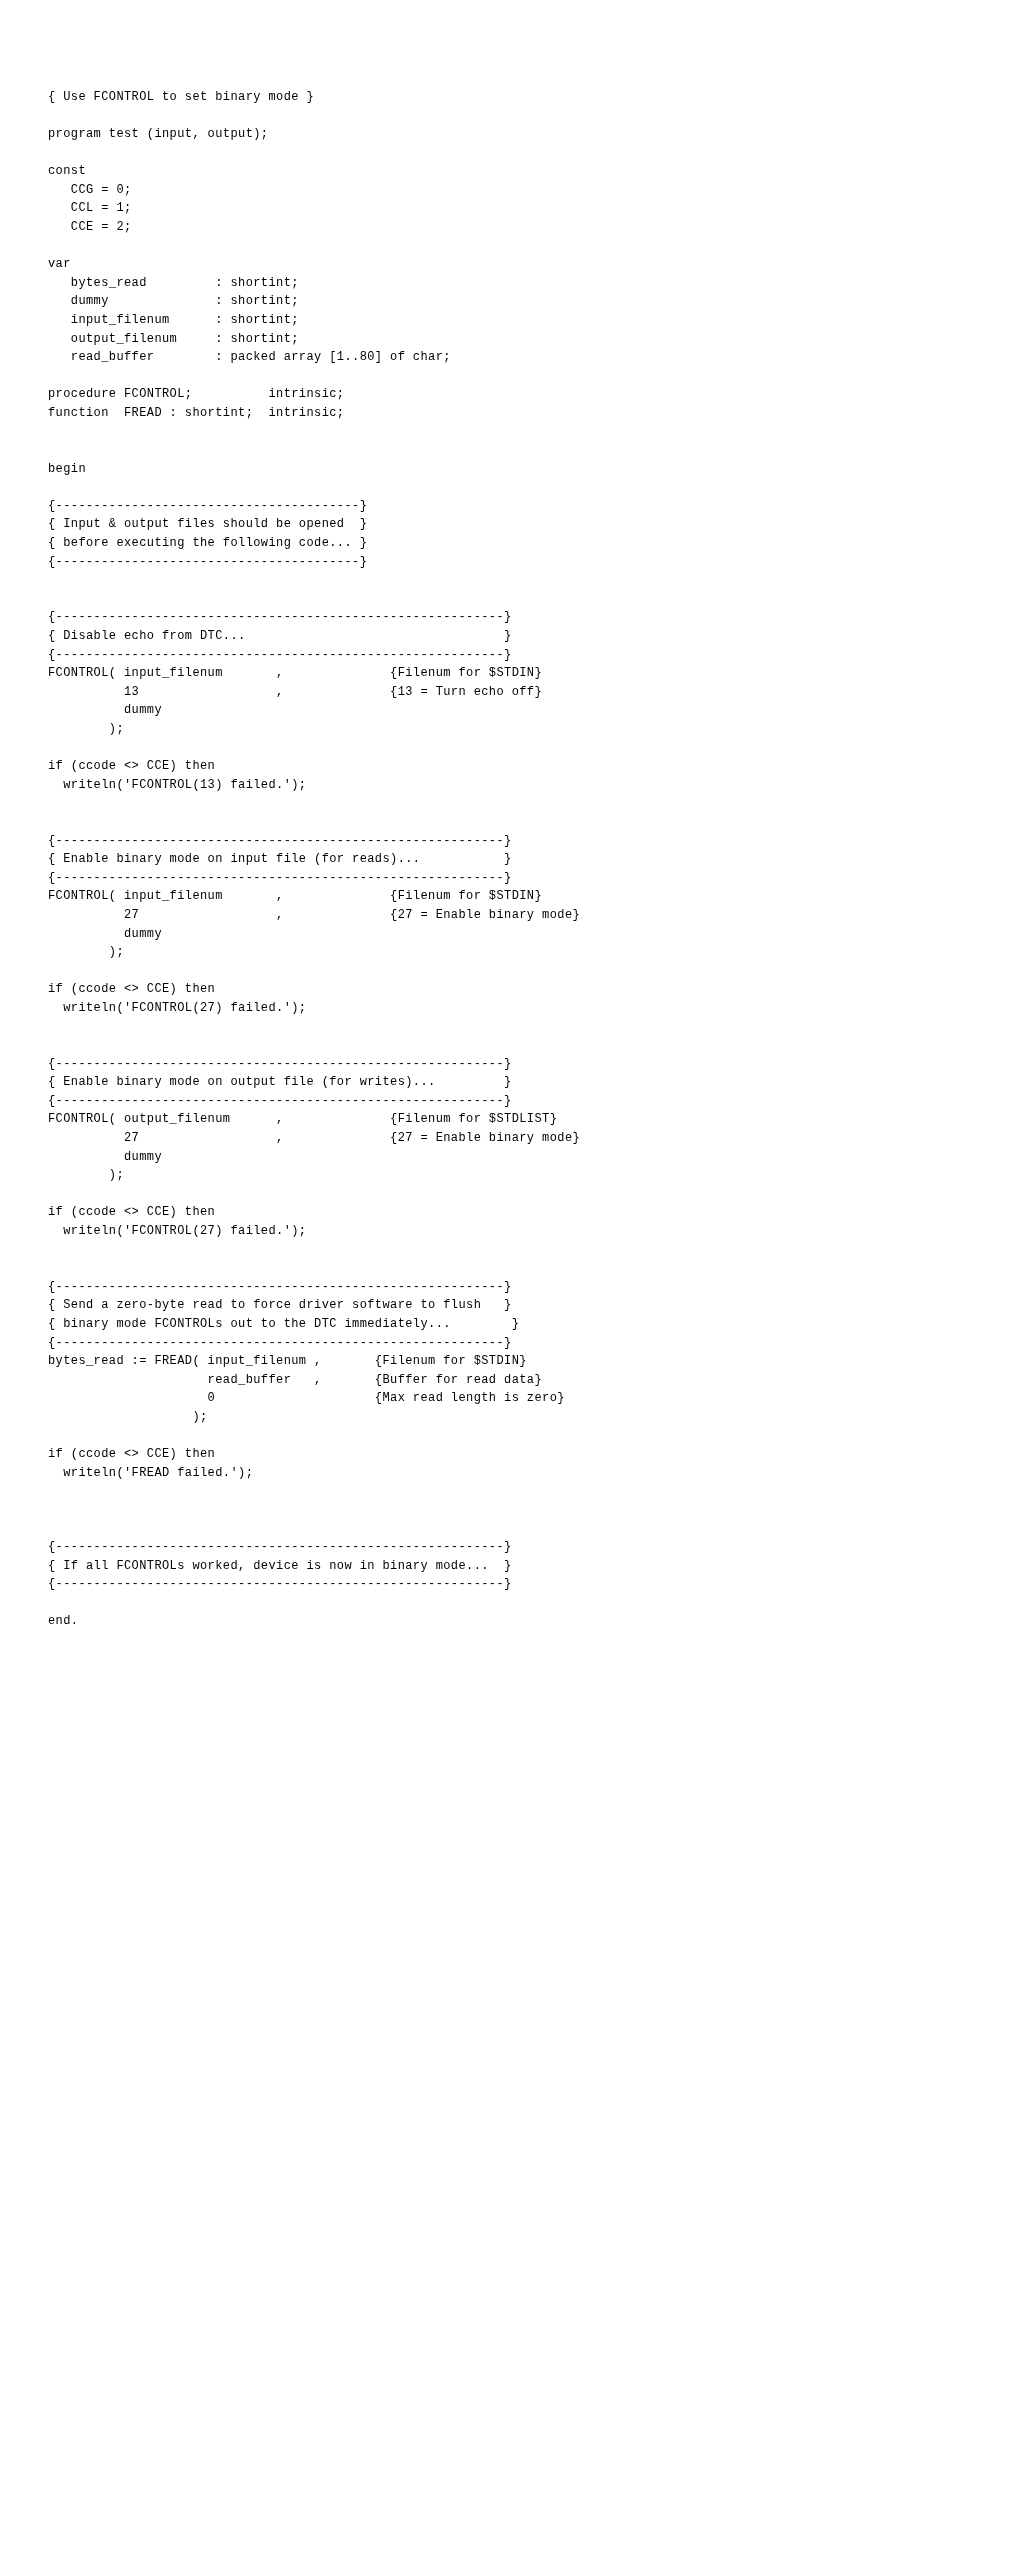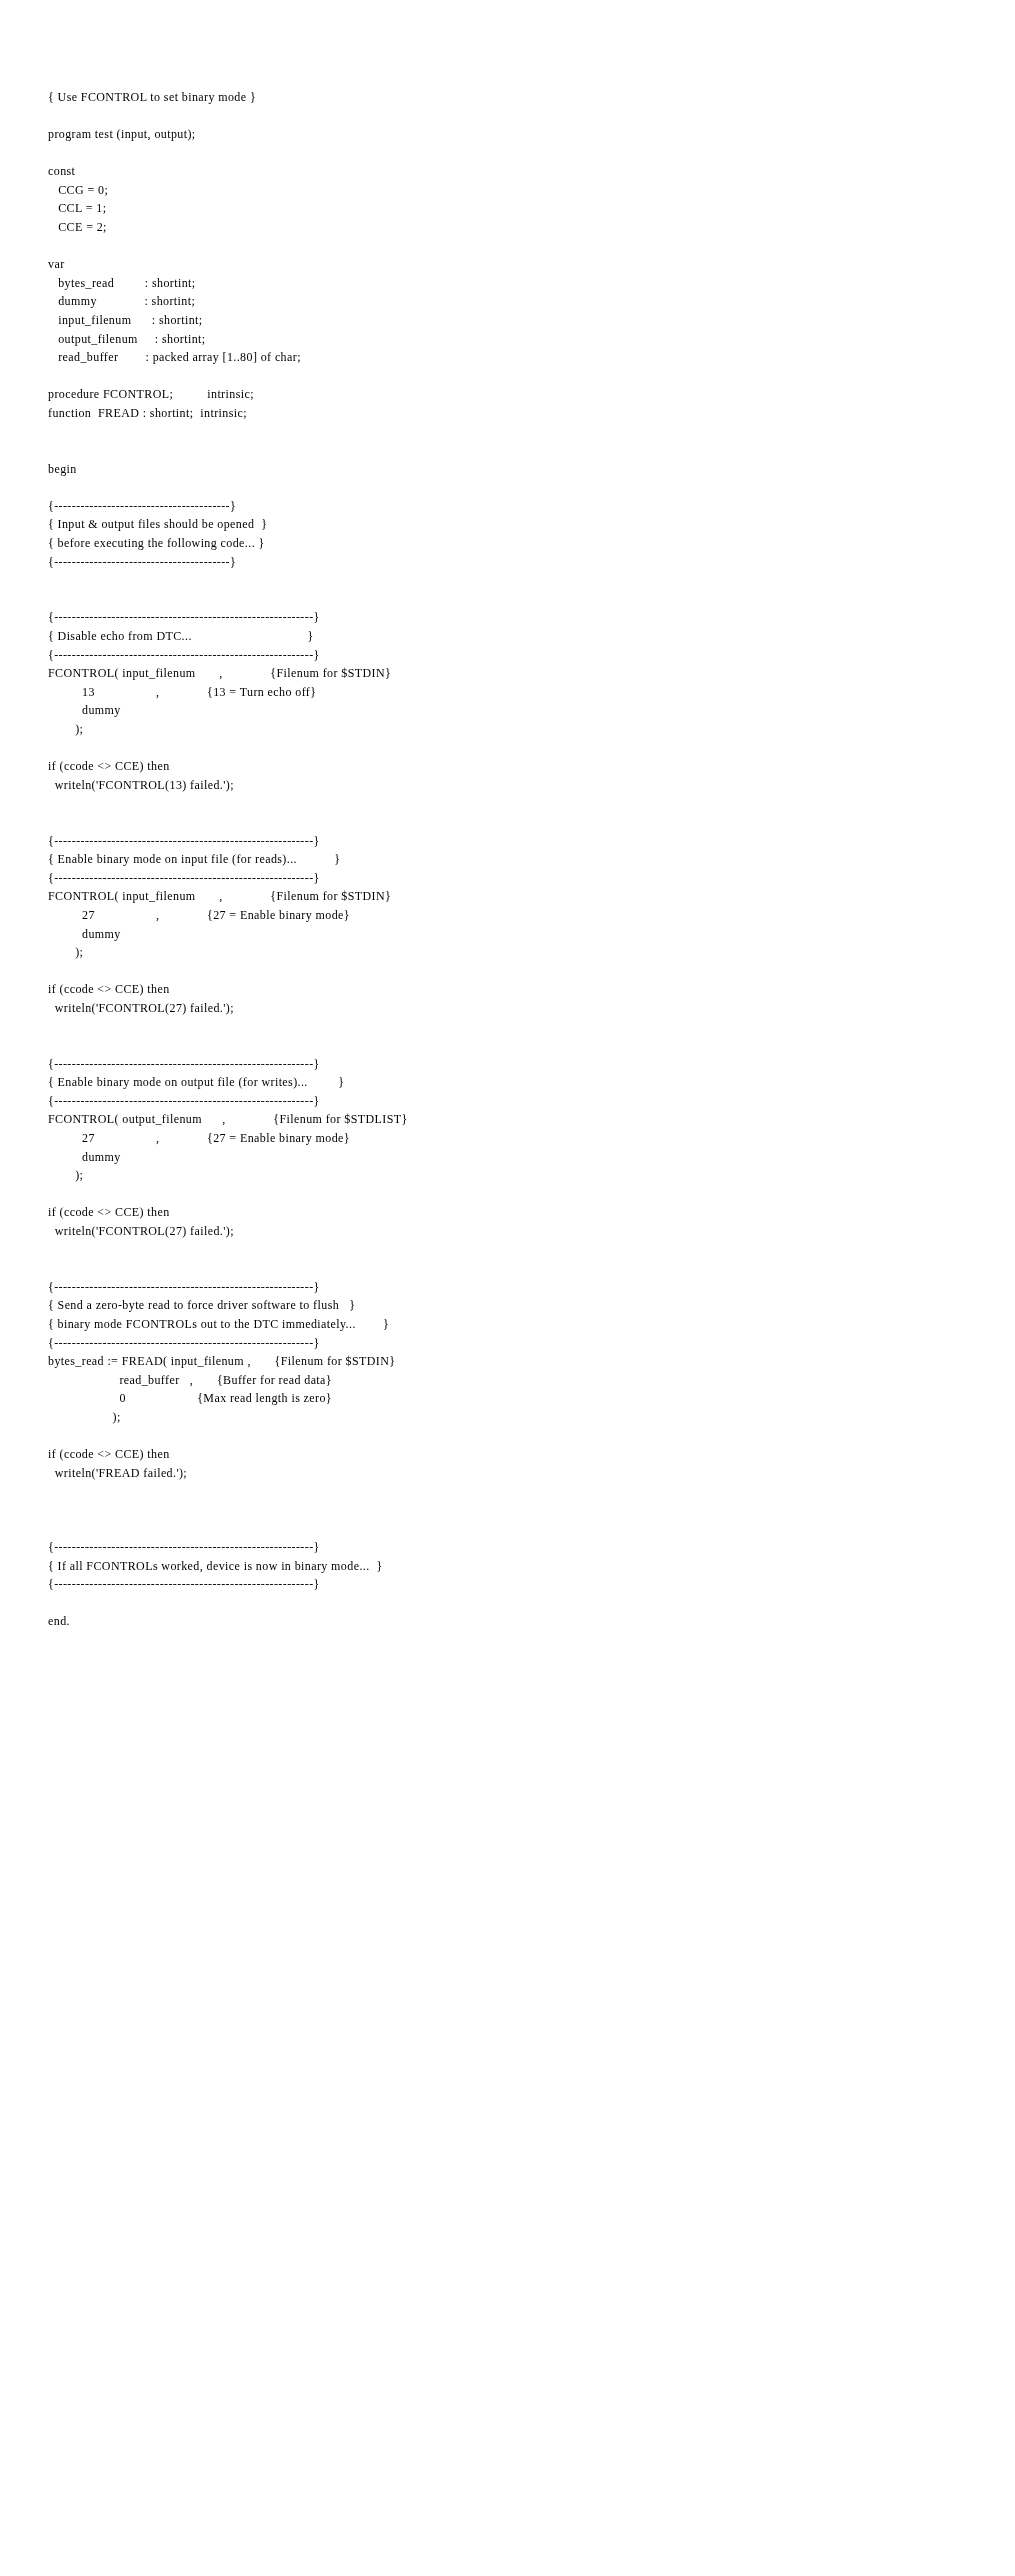--- a/index.html
+++ b/index.html
@@ -8,21 +8,20 @@
     padding: 32px 48px;
     font-family: "Courier New", Courier, monospace;
     font-size: 12px;
     line-height: 1.55;
     color: #000000;
     white-space: pre;
     letter-spacing: 0.4px;
   }
   .code {
     white-space: pre;
-    font-family: Liberation Serif, serif;
   }
 </style>
 </head>
 <body>
 
 
 <div class="code" id="code-container">{ Use FCONTROL to set binary mode }
 
 program test (input, output);
 

